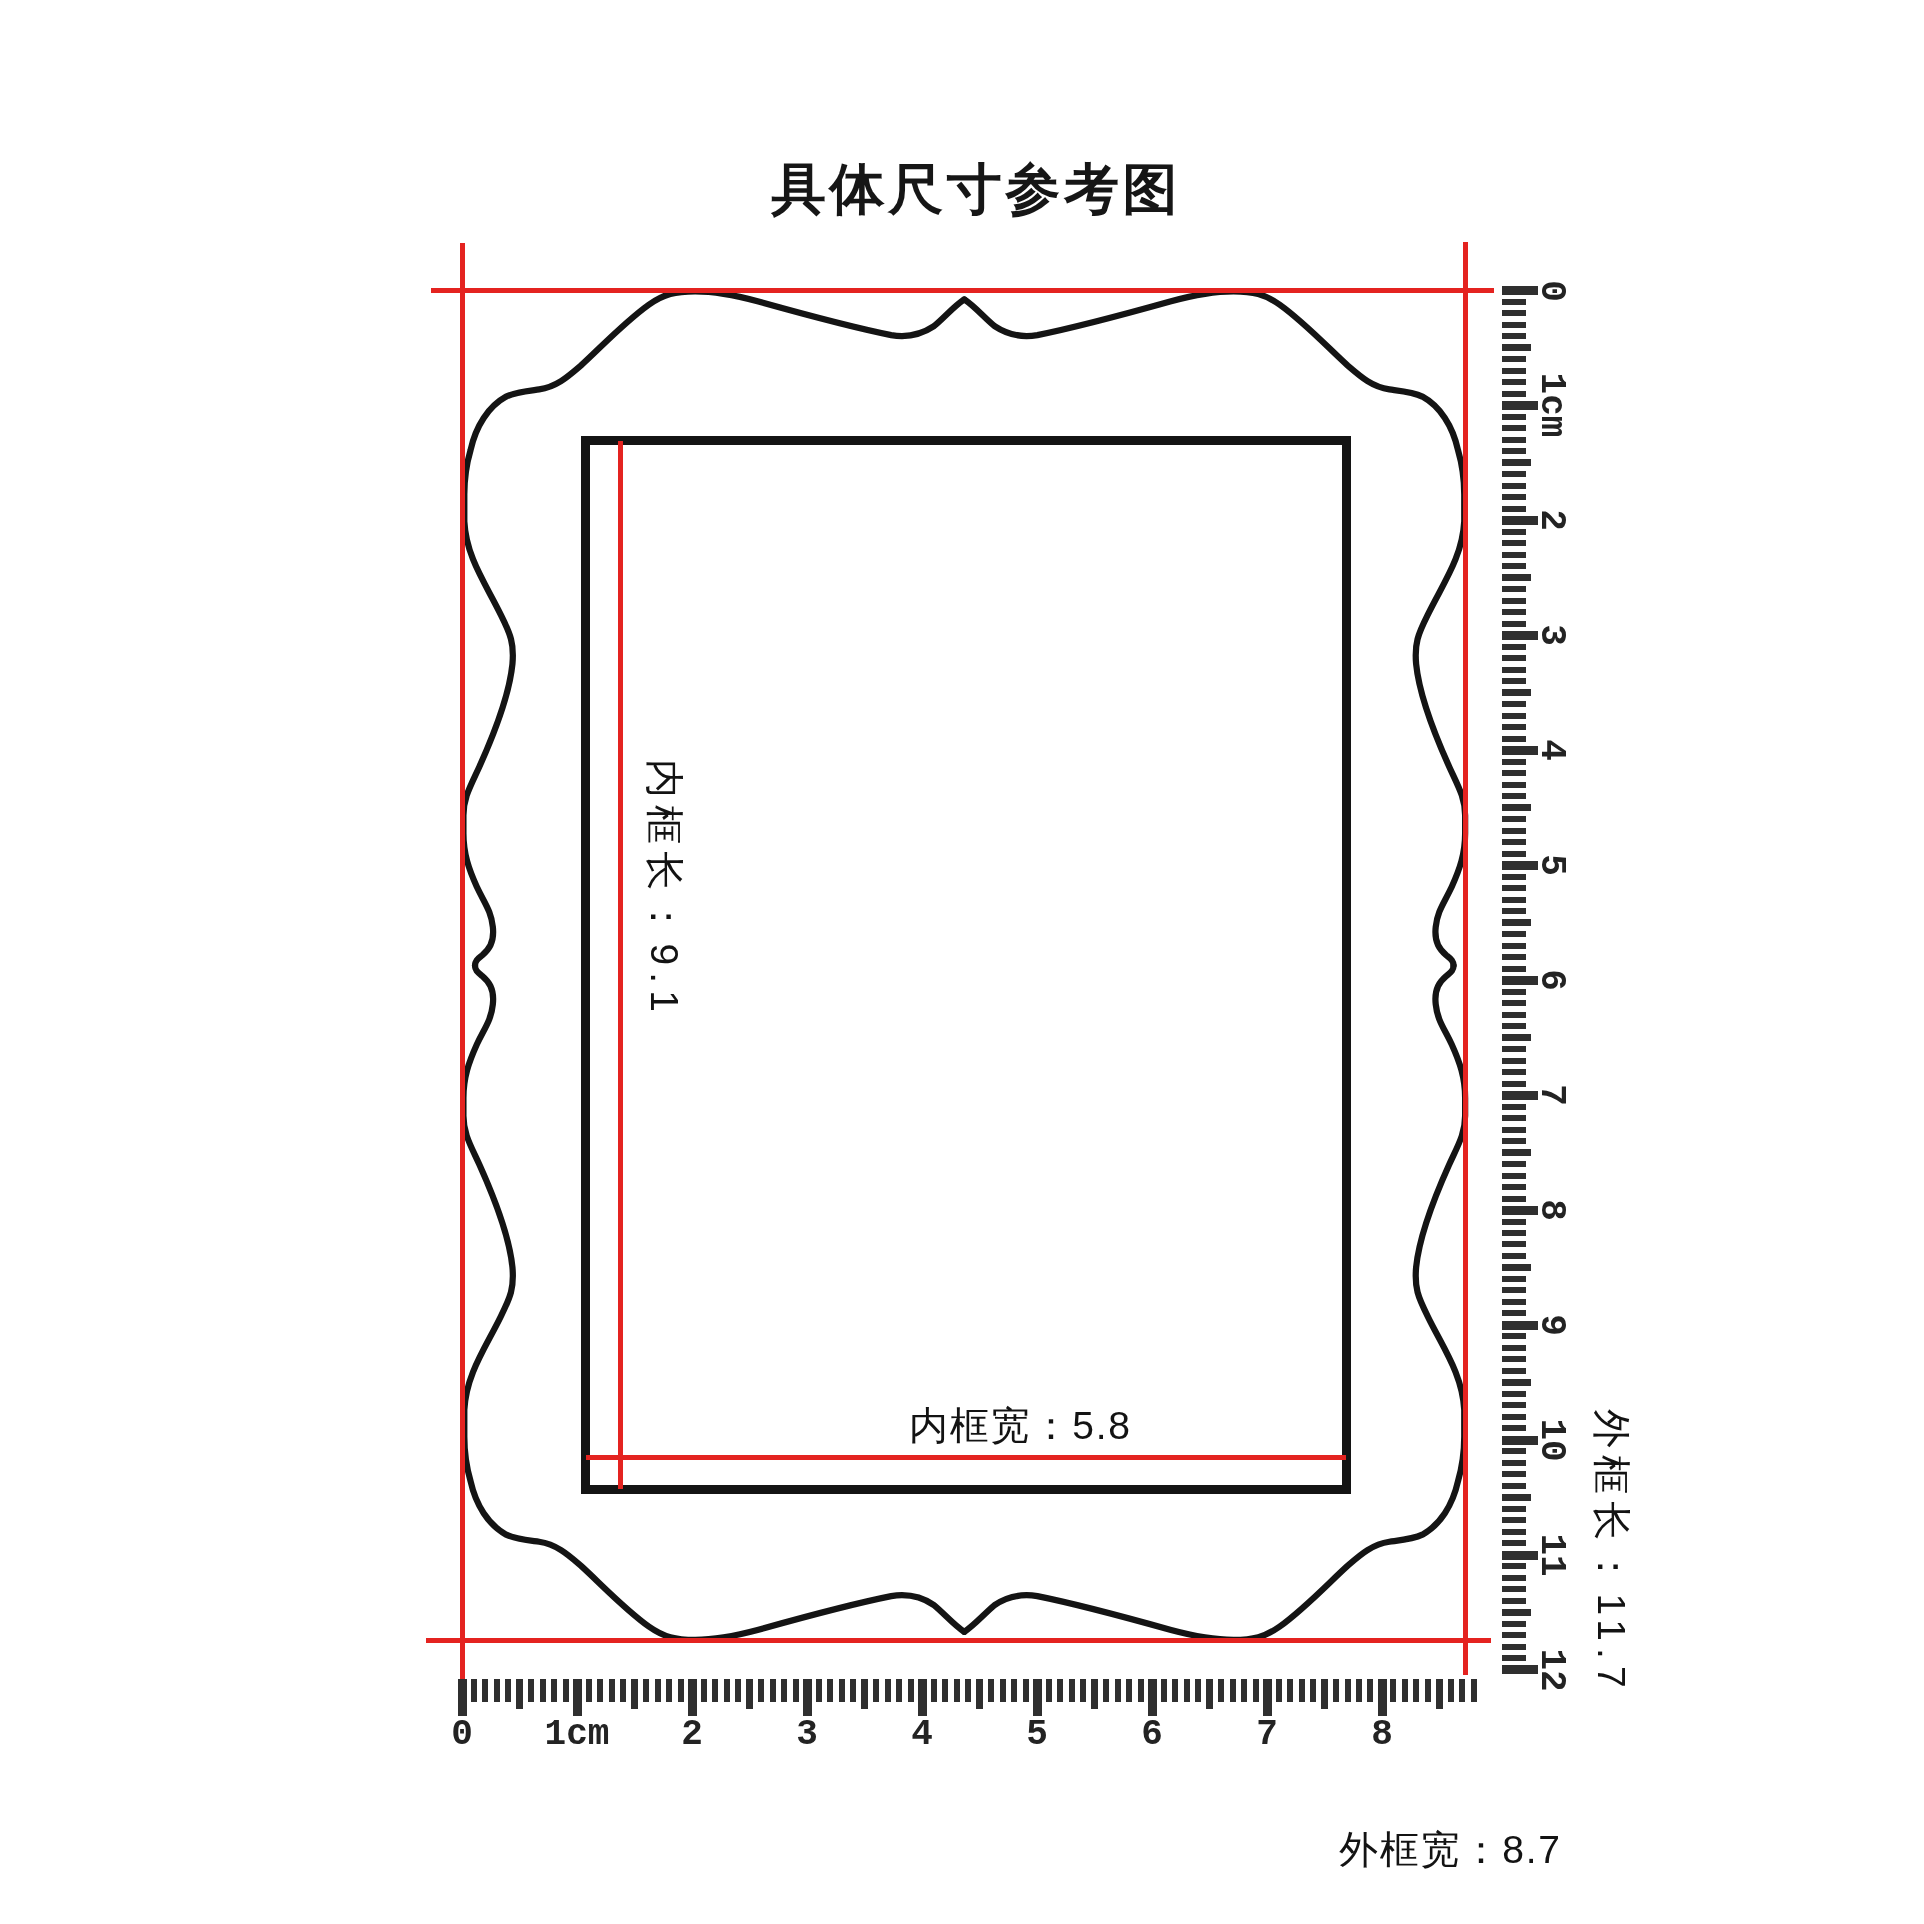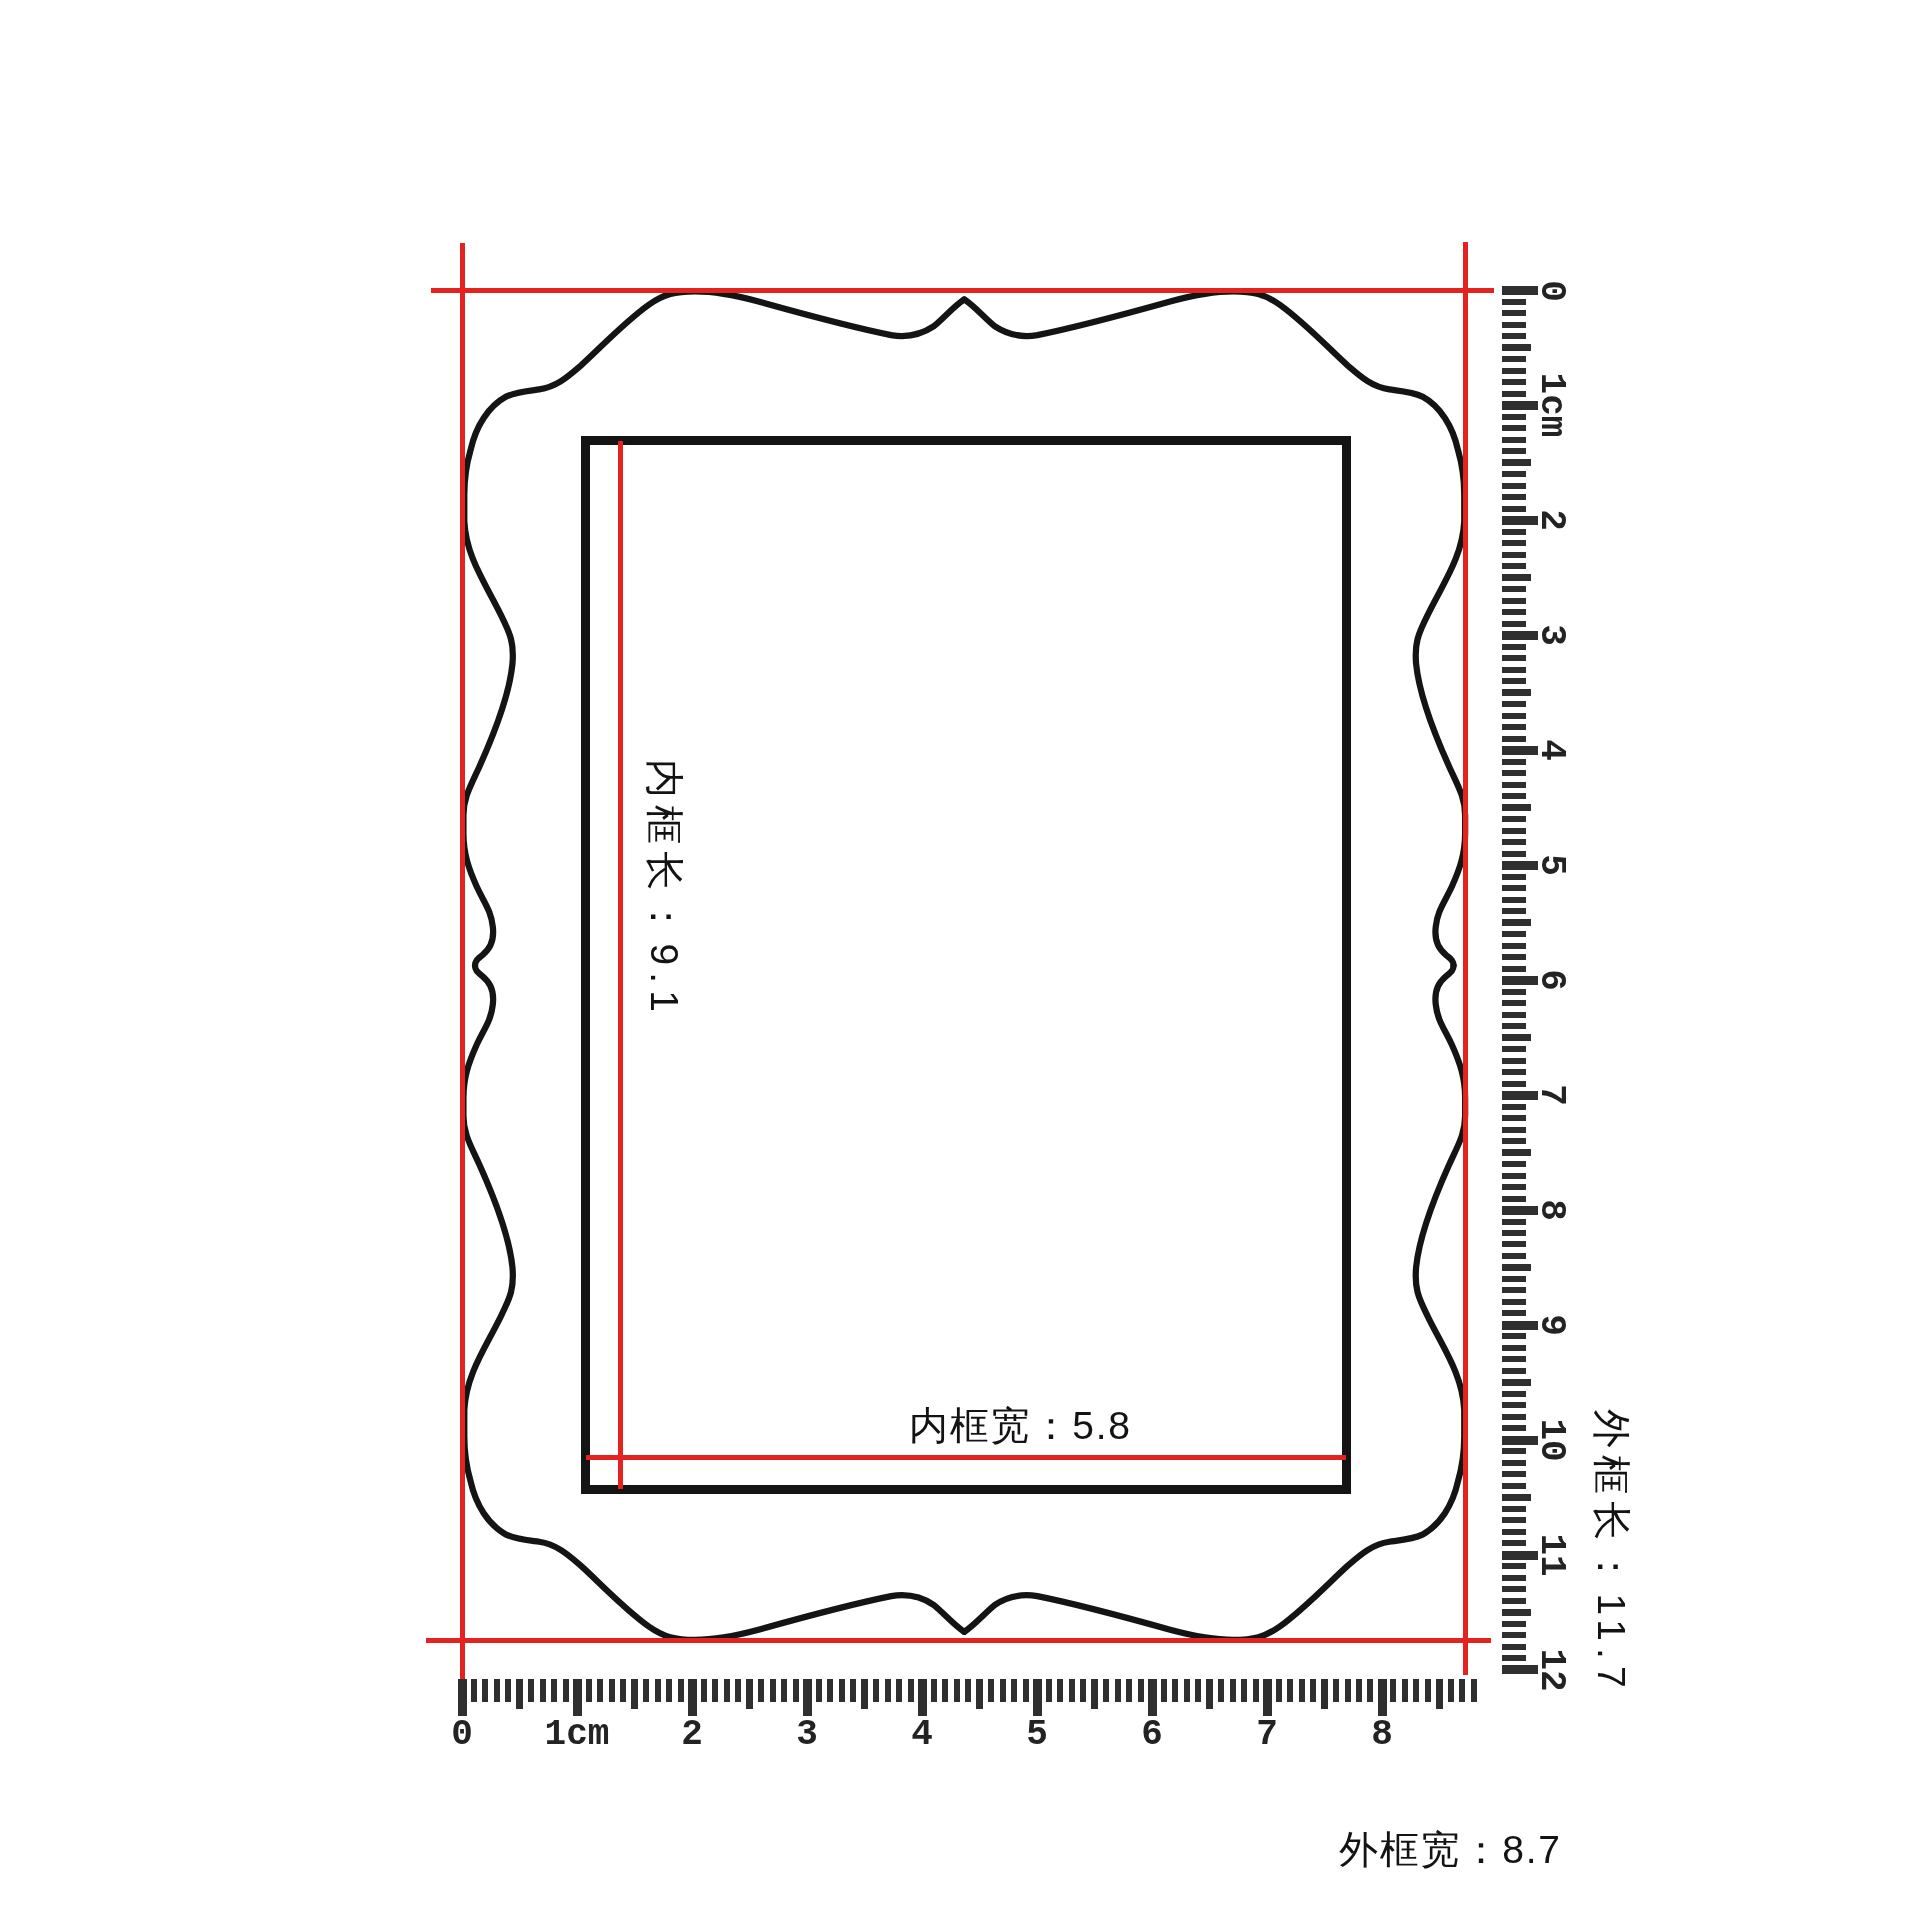--- a/index.html
+++ b/index.html
@@ -45,20 +45,21 @@
     font-family:"Liberation Mono","DejaVu Sans Mono",monospace;
     font-size:36px; font-weight:700; color:#232323; white-space:nowrap;
     line-height:37px;
   }
 </style>
 </head>
 <body>
 
 <div id="canvas">
 
+  <div class="title">具体尺寸参考图</div>
 
   <svg id="frame-svg" width="1925" height="1925" viewBox="0 0 2160 2160">
       <path d="M1082 336C1070 344 1060 356 1048 366C1030 378 1012 378 1000 376C960 368 900 352 850 338C820 330 800 327 780 327C758 327 745 330 728 342C700 362 672 392 652 410C638 422 625 434 605 437C590 439 578 440 568 445C548 456 534 478 528 505C523 522 521 535 521 555L521 585C523 625 545 655 562 690C573 712 577 722 575 745C572 775 556 820 538 860C528 882 520 895 520 915L520 935C520 958 526 975 535 995C544 1014 551 1022 553 1040C555 1058 548 1066 541 1072C536 1076 533 1078 533 1083.5" fill="none" stroke="#141414" stroke-width="7" stroke-linecap="round" stroke-linejoin="round"></path>
       <path d="M1082 336C1070 344 1060 356 1048 366C1030 378 1012 378 1000 376C960 368 900 352 850 338C820 330 800 327 780 327C758 327 745 330 728 342C700 362 672 392 652 410C638 422 625 434 605 437C590 439 578 440 568 445C548 456 534 478 528 505C523 522 521 535 521 555L521 585C523 625 545 655 562 690C573 712 577 722 575 745C572 775 556 820 538 860C528 882 520 895 520 915L520 935C520 958 526 975 535 995C544 1014 551 1022 553 1040C555 1058 548 1066 541 1072C536 1076 533 1078 533 1083.5" transform="translate(2164,0) scale(-1,1)" fill="none" stroke="#141414" stroke-width="7" stroke-linecap="round" stroke-linejoin="round"></path>
       <path d="M1082 336C1070 344 1060 356 1048 366C1030 378 1012 378 1000 376C960 368 900 352 850 338C820 330 800 327 780 327C758 327 745 330 728 342C700 362 672 392 652 410C638 422 625 434 605 437C590 439 578 440 568 445C548 456 534 478 528 505C523 522 521 535 521 555L521 585C523 625 545 655 562 690C573 712 577 722 575 745C572 775 556 820 538 860C528 882 520 895 520 915L520 935C520 958 526 975 535 995C544 1014 551 1022 553 1040C555 1058 548 1066 541 1072C536 1076 533 1078 533 1083.5" transform="translate(0,2167) scale(1,-1)" fill="none" stroke="#141414" stroke-width="7" stroke-linecap="round" stroke-linejoin="round"></path>
       <path d="M1082 336C1070 344 1060 356 1048 366C1030 378 1012 378 1000 376C960 368 900 352 850 338C820 330 800 327 780 327C758 327 745 330 728 342C700 362 672 392 652 410C638 422 625 434 605 437C590 439 578 440 568 445C548 456 534 478 528 505C523 522 521 535 521 555L521 585C523 625 545 655 562 690C573 712 577 722 575 745C572 775 556 820 538 860C528 882 520 895 520 915L520 935C520 958 526 975 535 995C544 1014 551 1022 553 1040C555 1058 548 1066 541 1072C536 1076 533 1078 533 1083.5" transform="translate(2164,2167) scale(-1,-1)" fill="none" stroke="#141414" stroke-width="7" stroke-linecap="round" stroke-linejoin="round"></path>
     </svg>
 
   <div class="redline" style="left:431px; top:288px; width:1063px; height:4.5px;"></div>
   <div class="redline" style="left:426px; top:1638px; width:1065px; height:4.5px;"></div>

